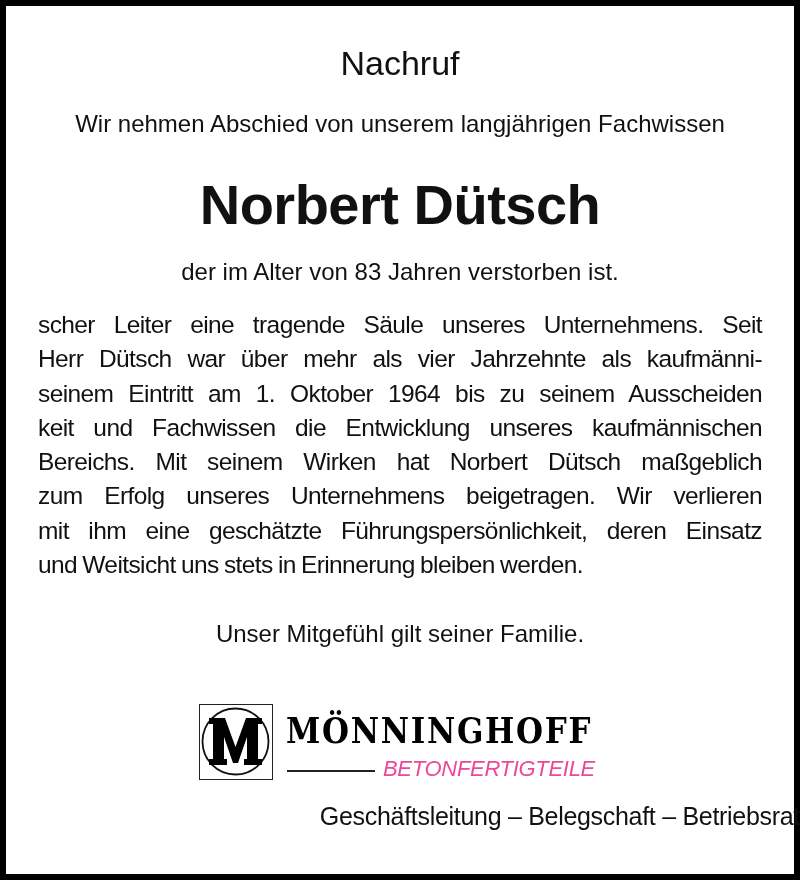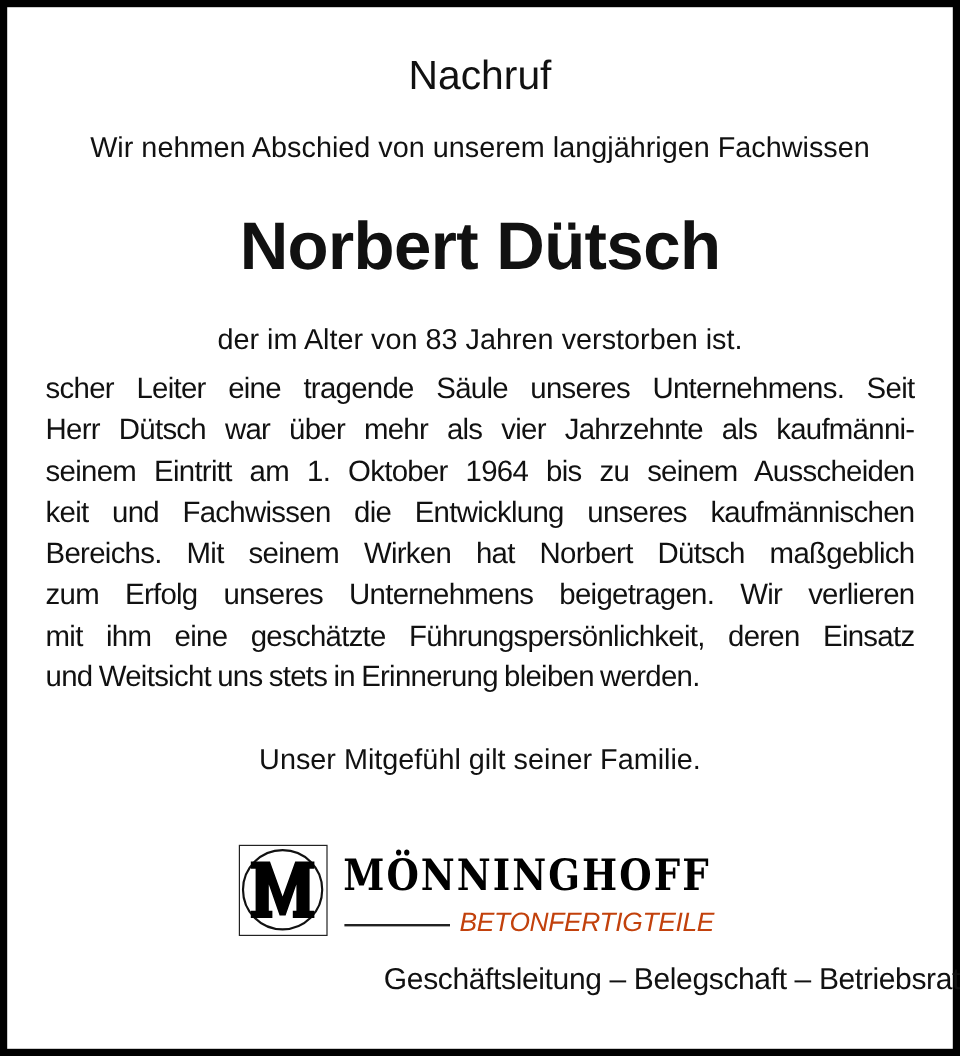--- a/index.html
+++ b/index.html
@@ -8,21 +8,21 @@
     position: absolute; left: 0; top: 0;
     width: 800px; height: 880px;
     box-sizing: border-box;
     border: 6px solid #000;
     background: #fff;
   }
   .c { position: absolute; left: 0; width: 800px; text-align: center; color: #111; font-family: "Liberation Sans", sans-serif; }
   .title { top: 44px; font-size: 34px; }
   .intro { top: 110px; font-size: 24px; }
   .name { top: 172px; font-size: 56px; font-weight: bold; letter-spacing: -0.5px; }
-  .age { top: 270px; font-size: 24px; text-align: center; }
+  .age { top: 258px; font-size: 24px; text-align: center; }
   .body-text {
     position: absolute; left: 38px; top: 308px; width: 724px;
     font-family: "Liberation Sans", sans-serif;
     color: #111;
   }
   .line {
     display: block;
     font-size: 24.5px;
     height: 34.3px;
     line-height: 34.3px;
@@ -47,21 +47,21 @@
     font-size: 36px; letter-spacing: 2px; color: #000;
     transform: scaleX(0.86); transform-origin: left top;
     white-space: nowrap; line-height: 40px;
   }
   .logo-rule {
     position: absolute; left: 88px; top: 66px; width: 88px; height: 1.5px; background: #222;
   }
   .logo-sub {
     position: absolute; left: 184px; top: 52px;
     font-family: "Liberation Sans", sans-serif; font-style: italic;
-    font-size: 22px; color: #c2410c; letter-spacing: -0.3px; white-space: nowrap;
+    font-size: 22px; color: #ec4899; letter-spacing: -0.3px; white-space: nowrap;
   }
   .sign { top: 802px; font-size: 25px; letter-spacing: -0.3px; text-align: right; }
 </style>
 </head>
 <body>
 
 <div class="frame"></div>
 
 <div class="c title">Nachruf</div>
 <div class="c intro">Wir nehmen Abschied von unserem langjährigen Fachwissen</div>

